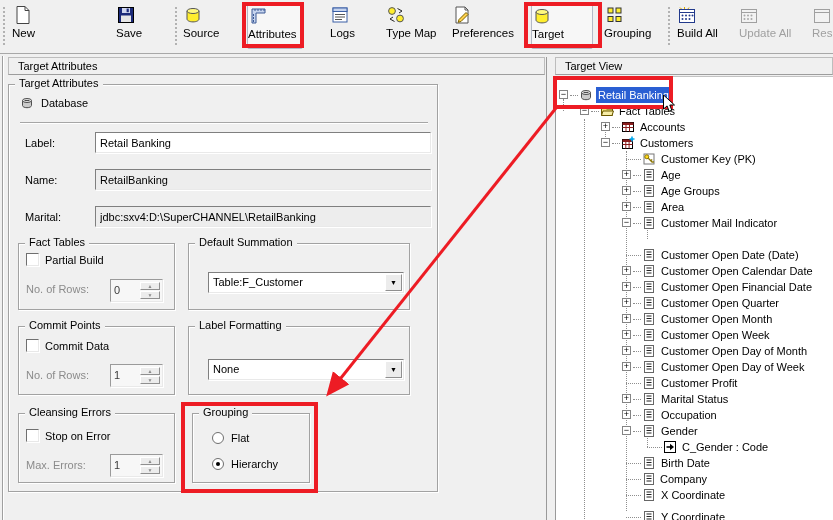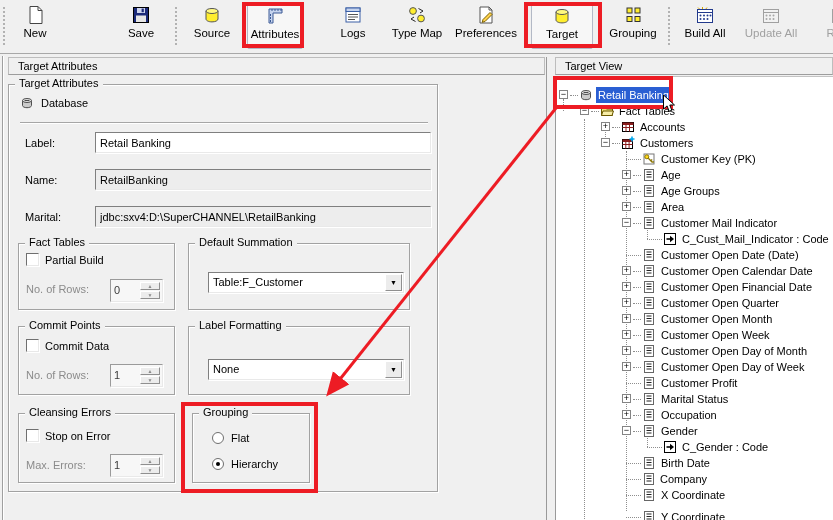--- a/index.html
+++ b/index.html
@@ -2,21 +2,21 @@
 <html style="--red: #ed1c24; --sel: #2a5fd3;"><head>
 <meta charset="utf-8">
 <style>
   * { margin:0; padding:0; box-sizing:border-box; }
   html,body { width:833px; height:520px; overflow:hidden; }
   body { background:#f0f0f0; font-family:"Liberation Sans", sans-serif; font-size:11px; color:#000; position:relative; }
 
   
   .toolbar { position:absolute; left:0; top:0; width:833px; height:54px; background:#f0f0f0; border-bottom:1px solid #a8a8a8; }
   .grip { position:absolute; top:7px; height:38px; width:4px; border-left:2px dotted #b2b2b2; }
-  .tb { position:absolute; top:3px; height:46px; display:flex; flex-direction:column; align-items:center; cursor:default; }
+  .tb { position:absolute; top:3px; height:46px; display:flex; flex-direction:column; cursor:default; }
   .tb .tbi { width:20px; height:20px; margin-top:2px; }
   .tb .tbi svg { width:20px; height:20px; display:block; }
   .tb .tbl { margin-top:2px; font-size:11.5px; white-space:nowrap; }
   .tb.latched { border:1px solid #b3b9c6; background:#f7f7f7; border-radius:2px; }
   .tb.dis .tbl { color:#a0a0a0; }
 
   
   .panel-header { position:absolute; height:18px; background:#f0f0f0; border:1px solid #bdbdbd; border-bottom-color:#9d9d9d; display:flex; align-items:center; padding-left:9px; }
   .left-frame { position:absolute; left:2px; top:56px; width:2px; height:464px; border-left:1px solid #9f9f9f; border-right:1px solid #ffffff; }
   .lpanel { position:absolute; left:6px; top:57px; width:541px; height:463px; background:#f0f0f0; border-right:1px solid #9a9a9a; }
@@ -401,31 +401,20 @@
       <span class="texp" style="left:66px">−</span>
       <i class="stub" style="left:77px;width:8px"></i>
       <span class="ticon" style="left:86px">
         <svg viewBox="0 0 14 14">
           <rect x="2.5" y="1.5" width="9" height="11" fill="#fff" stroke="#666"></rect>
           <path d="M4.5 4h5M4.5 6.5h5M4.5 9h5" stroke="#222" stroke-width="1.2" fill="none"></path>
         </svg>
       </span>
       <span class="tlabel " style="left:103px">Customer Mail Indicator</span>
     </div>
-    <div class="trow" style="top: 154px;">
-      <i class="stub" style="left:91px;width:15px"></i>
-      <span class="ticon" style="left:107px">
-        <svg viewBox="0 0 14 14">
-          <rect x="1.5" y="1.5" width="11" height="11" fill="#fff" stroke="#000"></rect>
-          <path d="M3.5 7h3.5" stroke="#000" stroke-width="1.6" fill="none"></path>
-          <path d="M7 3.8L11 7l-4 3.2z" fill="#000"></path>
-        </svg>
-      </span>
-      <span class="tlabel " style="left:124px">C_Cust_Mail_Indicator : Code</span>
-    </div>
     <div class="trow" style="top: 170px;">
       <i class="stub" style="left:70px;width:15px"></i>
       <span class="ticon" style="left:86px">
         <svg viewBox="0 0 14 14">
           <rect x="2.5" y="1.5" width="9" height="11" fill="#fff" stroke="#666"></rect>
           <path d="M4.5 4h5M4.5 6.5h5M4.5 9h5" stroke="#222" stroke-width="1.2" fill="none"></path>
         </svg>
       </span>
       <span class="tlabel " style="left:103px">Customer Open Date (Date)</span>
     </div>

